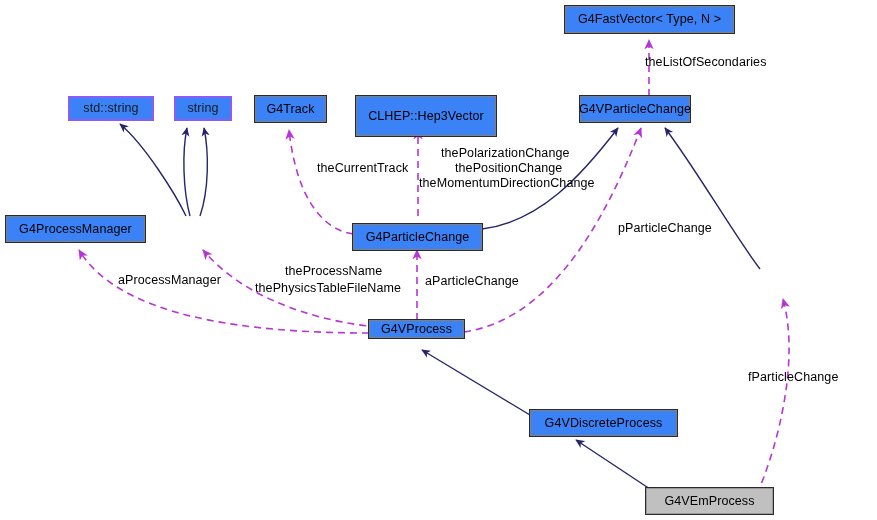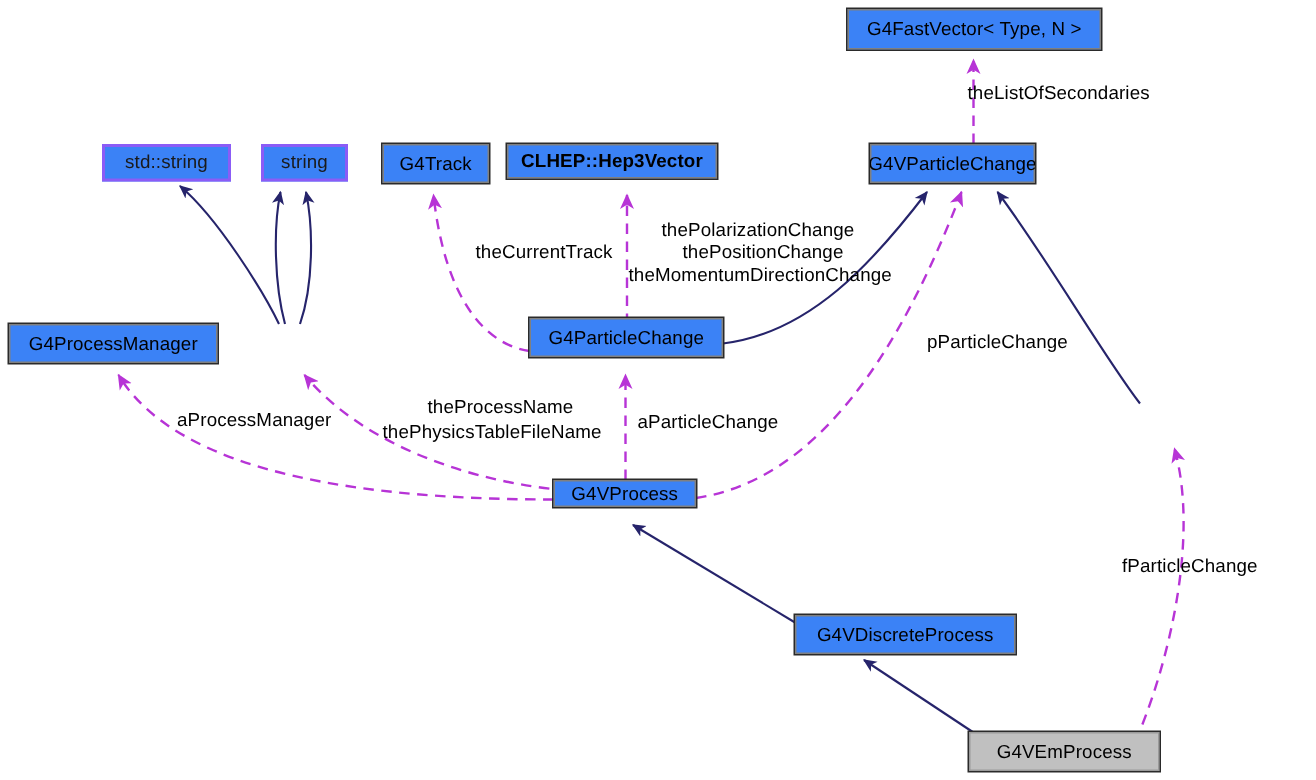--- a/index.html
+++ b/index.html
@@ -104,34 +104,34 @@
   </div>
 
   <div class="node external" style="left:174px; top:96px; width:58px; height:25px;">
     <span>string</span>
   </div>
 
   <div class="node" style="left:255px; top:96px; width:71px; height:26px;">
     <span>G4Track</span>
   </div>
 
-  <div class="node" style="left:338px; top:96px; width:140px; height:23px;font-weight:bold;">
+  <div class="node" style="left:356px; top:96px; width:140px; height:40px;">
     <span>CLHEP::Hep3Vector</span>
   </div>
 
   <div class="node" style="left:580px; top:96px; width:110px; height:26px;">
     <span>G4VParticleChange</span>
   </div>
 
   <div class="node" style="left:6px; top:216px; width:139px; height:26px;">
     <span>G4ProcessManager</span>
   </div>
 
 
-  <div class="node" style="left:353px; top:212px; width:129px; height:26px;">
+  <div class="node" style="left:353px; top:224px; width:129px; height:26px;">
     <span>G4ParticleChange</span>
   </div>
 
 
   <div class="node" style="left:369px; top:320px; width:95px; height:18px;align-items:center;">
     <span>G4VProcess</span>
   </div>
 
   <div class="node" style="left:530px; top:410px; width:147px; height:26px;">
     <span>G4VDiscreteProcess</span>

